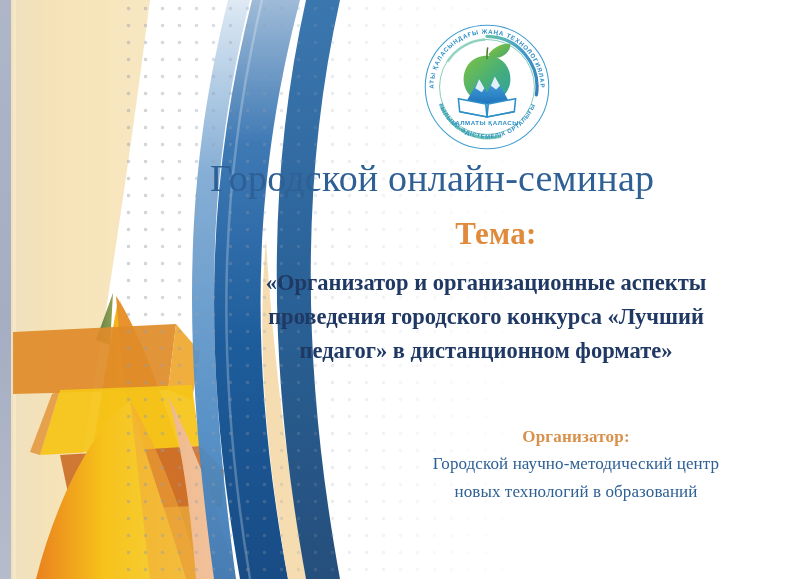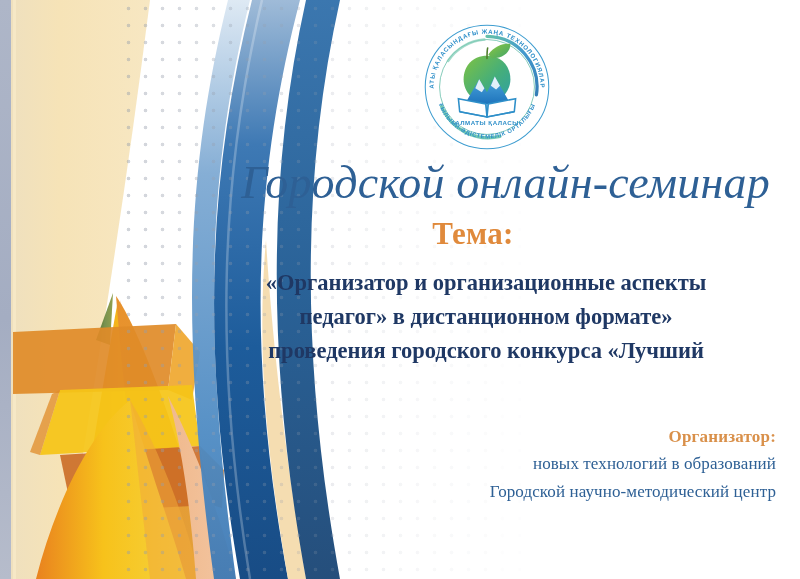--- a/index.html
+++ b/index.html
@@ -38,31 +38,30 @@
     mask-image: linear-gradient(to right, rgba(0,0,0,0.95) 0%, rgba(0,0,0,0.55) 38%, rgba(0,0,0,0.18) 70%, rgba(0,0,0,0) 100%);
     opacity: 0.85;
   }
 
   
   .seminar-title {
     position: absolute;
     left: 210px;
     top: 158px;
     width: 560px;
-    text-align: right;
-    font-size: 46px;
+    text-align: left;
+    font-size: 38px;
     line-height: 1.08;
     color: #2E6095;
     letter-spacing: 0.2px;
-    font-style: italic;
   }
 
   .topic-label {
     position: absolute;
-    left: 193px;
+    left: 216px;
     top: 216px;
     width: 560px;
     text-align: center;
     font-size: 31px;
     font-weight: bold;
     color: #E08A3C;
     letter-spacing: 0.3px;
   }
 
   .topic-body {
@@ -76,21 +75,21 @@
     line-height: 1.52;
     color: #1F3864;
   }
   .topic-body .tline { display: block; white-space: nowrap; }
 
   .organizer {
     position: absolute;
     left: 376px;
     top: 424px;
     width: 400px;
-    text-align: right;
+    text-align: center;
   }
   .organizer-label {
     font-size: 17px;
     font-weight: bold;
     color: #D9904A;
     line-height: 1.55;
     letter-spacing: 0.2px;
   }
   .organizer-line {
     display: block;
@@ -258,23 +257,23 @@
 
     <text x="100" y="158" text-anchor="middle" font-family="&quot;Liberation Sans&quot;, sans-serif" font-size="9.5" font-weight="bold" fill="#2E8FC9" letter-spacing="0.8">АЛМАТЫ ҚАЛАСЫ</text>
   </svg>
 
   <div class="seminar-title">Городской онлайн-семинар</div>
 
   <div class="topic-label">Тема:</div>
 
   <div class="topic-body">
     <span class="tline">«Организатор и организационные аспекты</span>
+    <span class="tline">проведения городского конкурса «Лучший</span>
     <span class="tline">педагог» в дистанционном формате»</span>
-    <span class="tline">проведения городского конкурса «Лучший</span>
   </div>
 
   <div class="organizer">
     <div class="organizer-label">Организатор:</div>
+    <span class="organizer-line">Городской научно-методический центр</span>
     <span class="organizer-line">новых технологий в образований</span>
-    <span class="organizer-line">Городской научно-методический центр</span>
   </div>
 
 </div>
 
 </body></html>

